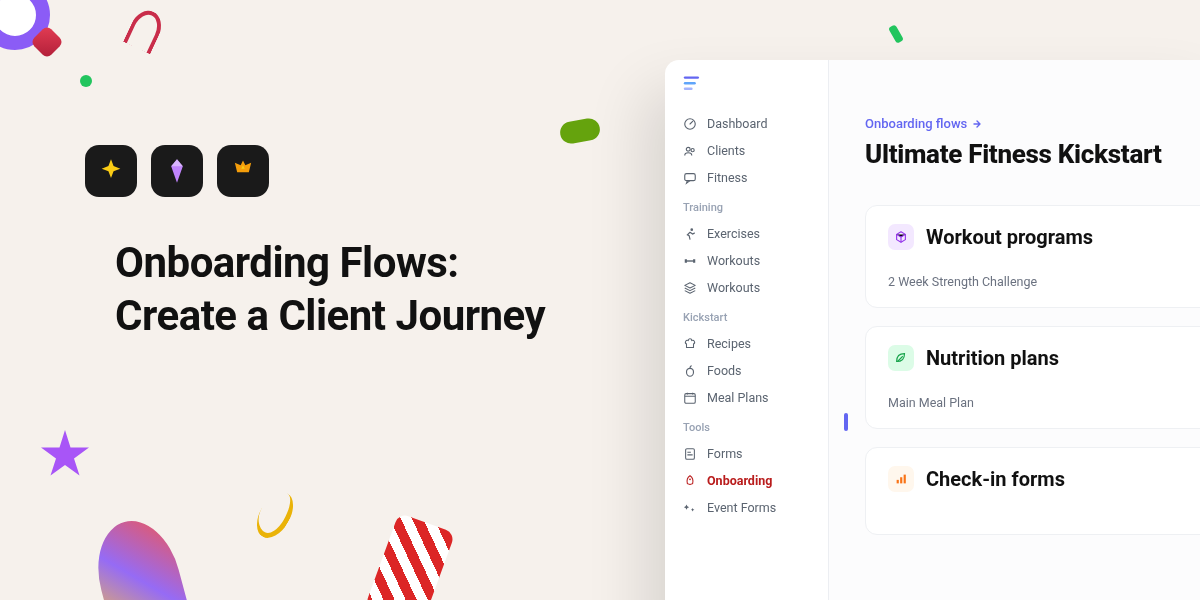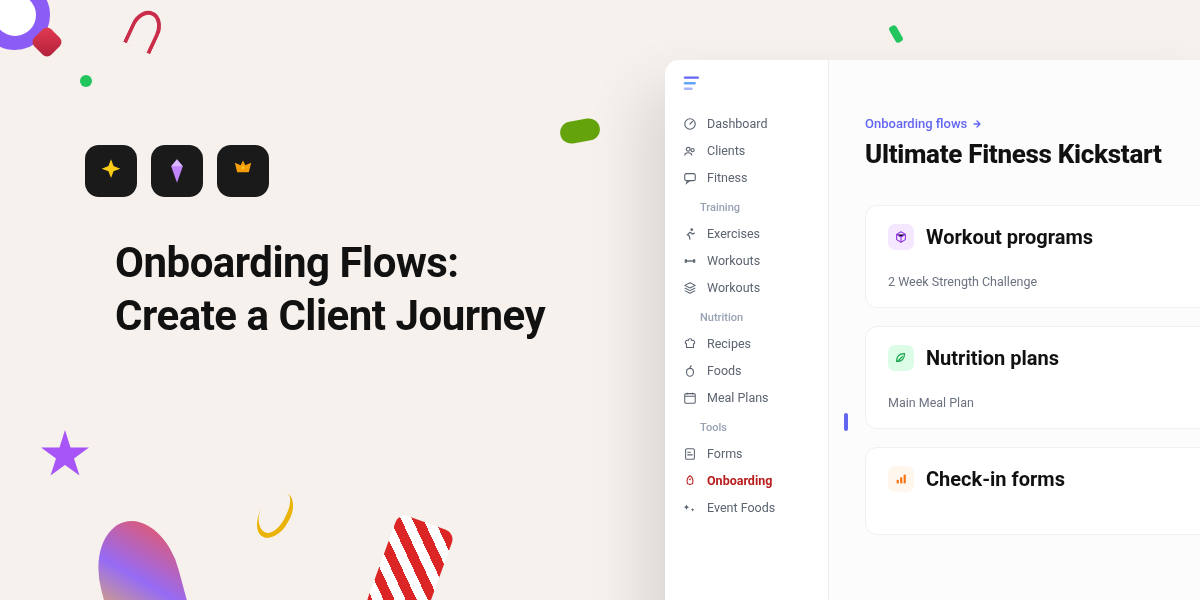--- a/index.html
+++ b/index.html
@@ -48,21 +48,21 @@
     height: 580px;
     background: #fff;
     border-radius: 14px;
     box-shadow: -20px 30px 60px rgba(0,0,0,.12);
     display: flex;
     overflow: hidden;
   }
   .sidebar { width: 180px; border-right: 1px solid #eceef2; padding: 16px 0; }
   .logo { padding: 0 18px 14px; }
   .logo-mark { width: 20px; height: 16px; }
-  .nav-group-label { font-size: 11px; color: #98a2b3; padding: 10px 35px 6px; font-weight: 500; }
+  .nav-group-label { font-size: 11px; color: #98a2b3; padding: 10px 18px 6px; font-weight: 500; }
   .nav-item { display: flex; align-items: center; gap: 10px; padding: 6px 18px; font-size: 12.5px; color: #5b6470; cursor: pointer; }
   .nav-item.active { color: #b91c1c; font-weight: 700; }
   .nav-item .nav-ico { width: 14px; height: 14px; flex-shrink: 0; display:inline-flex; align-items:center; justify-content:center; }
   .nav-item .nav-ico svg { width: 14px; height: 14px; }
 
   .main { flex: 1; padding: 56px 0 0 36px; background: #fcfcfd; }
   .crumb { font-size: 13px; color: #6366f1; font-weight: 500; margin-bottom: 8px; display:flex; align-items:center; gap:4px; }
   .page-title { font-size: 26px; font-weight: 800; color: #111; letter-spacing: -0.3px; margin-bottom: 36px; }
   .card {
     background: #fff;
@@ -187,21 +187,21 @@
           <span>Workouts</span>
         </div>
         <div class="nav-item">
           <span class="nav-ico">
             <svg viewBox="0 0 16 16">
               <path d="M8 2l6 3-6 3-6-3z M2 8l6 3 6-3 M2 11l6 3 6-3" fill="none" stroke="currentColor" stroke-width="1.2" stroke-linejoin="round"></path>
             </svg>
           </span>
           <span>Workouts</span>
         </div>
-        <div class="nav-group-label">Nutrition</div>
+        <div class="nav-group-label">Kickstart</div>
         <div class="nav-item">
           <span class="nav-ico">
             <svg viewBox="0 0 16 16">
               <path d="M4 8a2 2 0 012-4 2 2 0 014 0 2 2 0 012 4v4H4z" fill="none" stroke="currentColor" stroke-width="1.2"></path>
             </svg>
           </span>
           <span>Recipes</span>
         </div>
         <div class="nav-item">
           <span class="nav-ico">
@@ -239,21 +239,21 @@
             </svg>
           </span>
           <span>Onboarding</span>
         </div>
         <div class="nav-item">
           <span class="nav-ico">
             <svg viewBox="0 0 16 16">
               <path d="M4 4l1 2 2 1-2 1-1 2-1-2-2-1 2-1zM11 8l.7 1.5L13 10l-1.3.5L11 12l-.7-1.5L9 10l1.3-.5z" fill="currentColor"></path>
             </svg>
           </span>
-          <span>Event Foods</span>
+          <span>Event Forms</span>
         </div>
       </div>
   </aside>
 
   <main class="main">
     <div class="crumb">
       <span>Onboarding flows</span>
       <svg width="12" height="12" viewBox="0 0 12 12">
           <path d="M3 6h6M6 3l3 3-3 3" stroke="#6366f1" stroke-width="1.4" fill="none" stroke-linecap="round" stroke-linejoin="round"></path>
         </svg>

